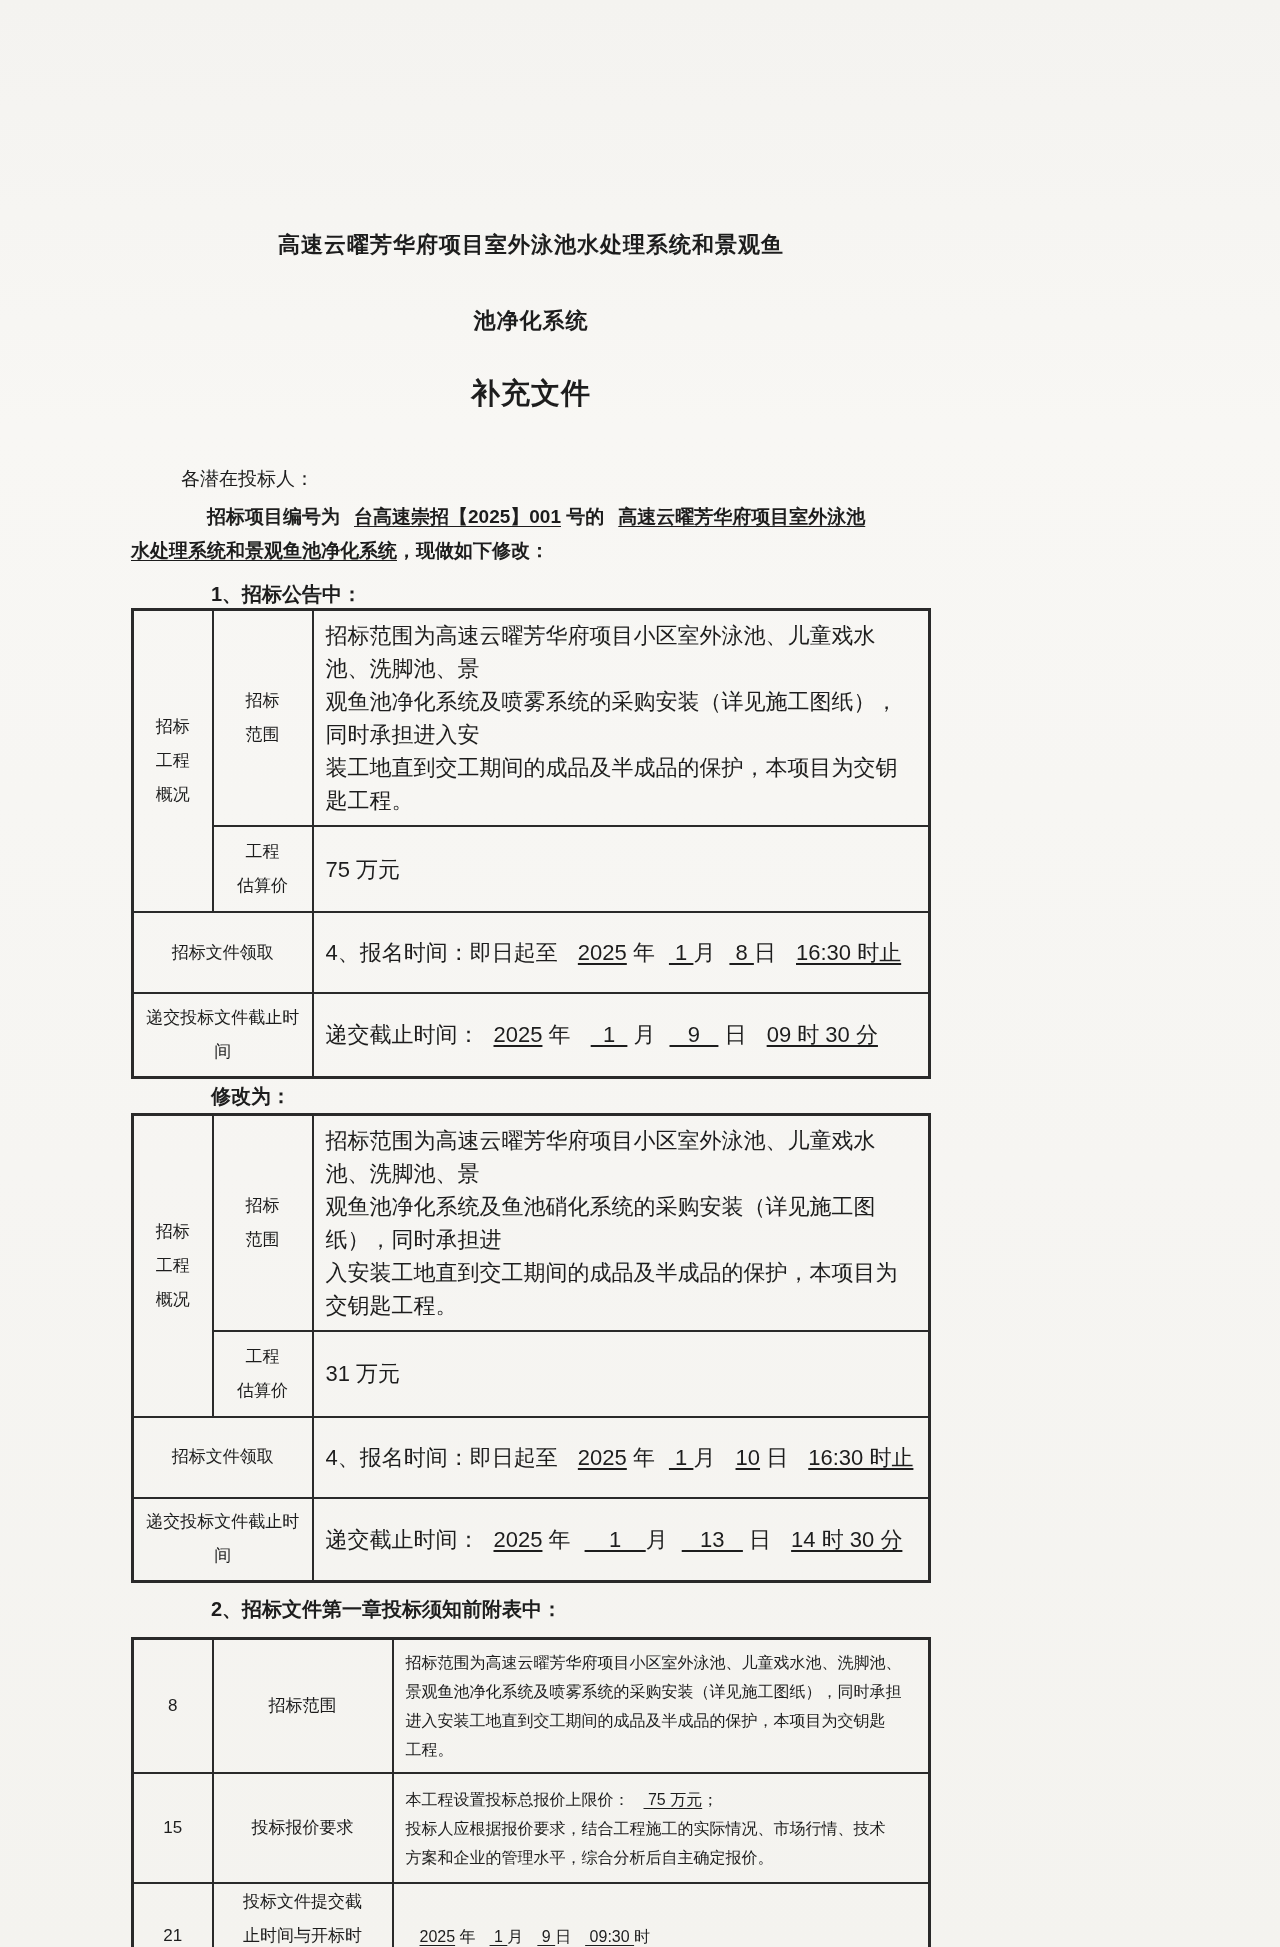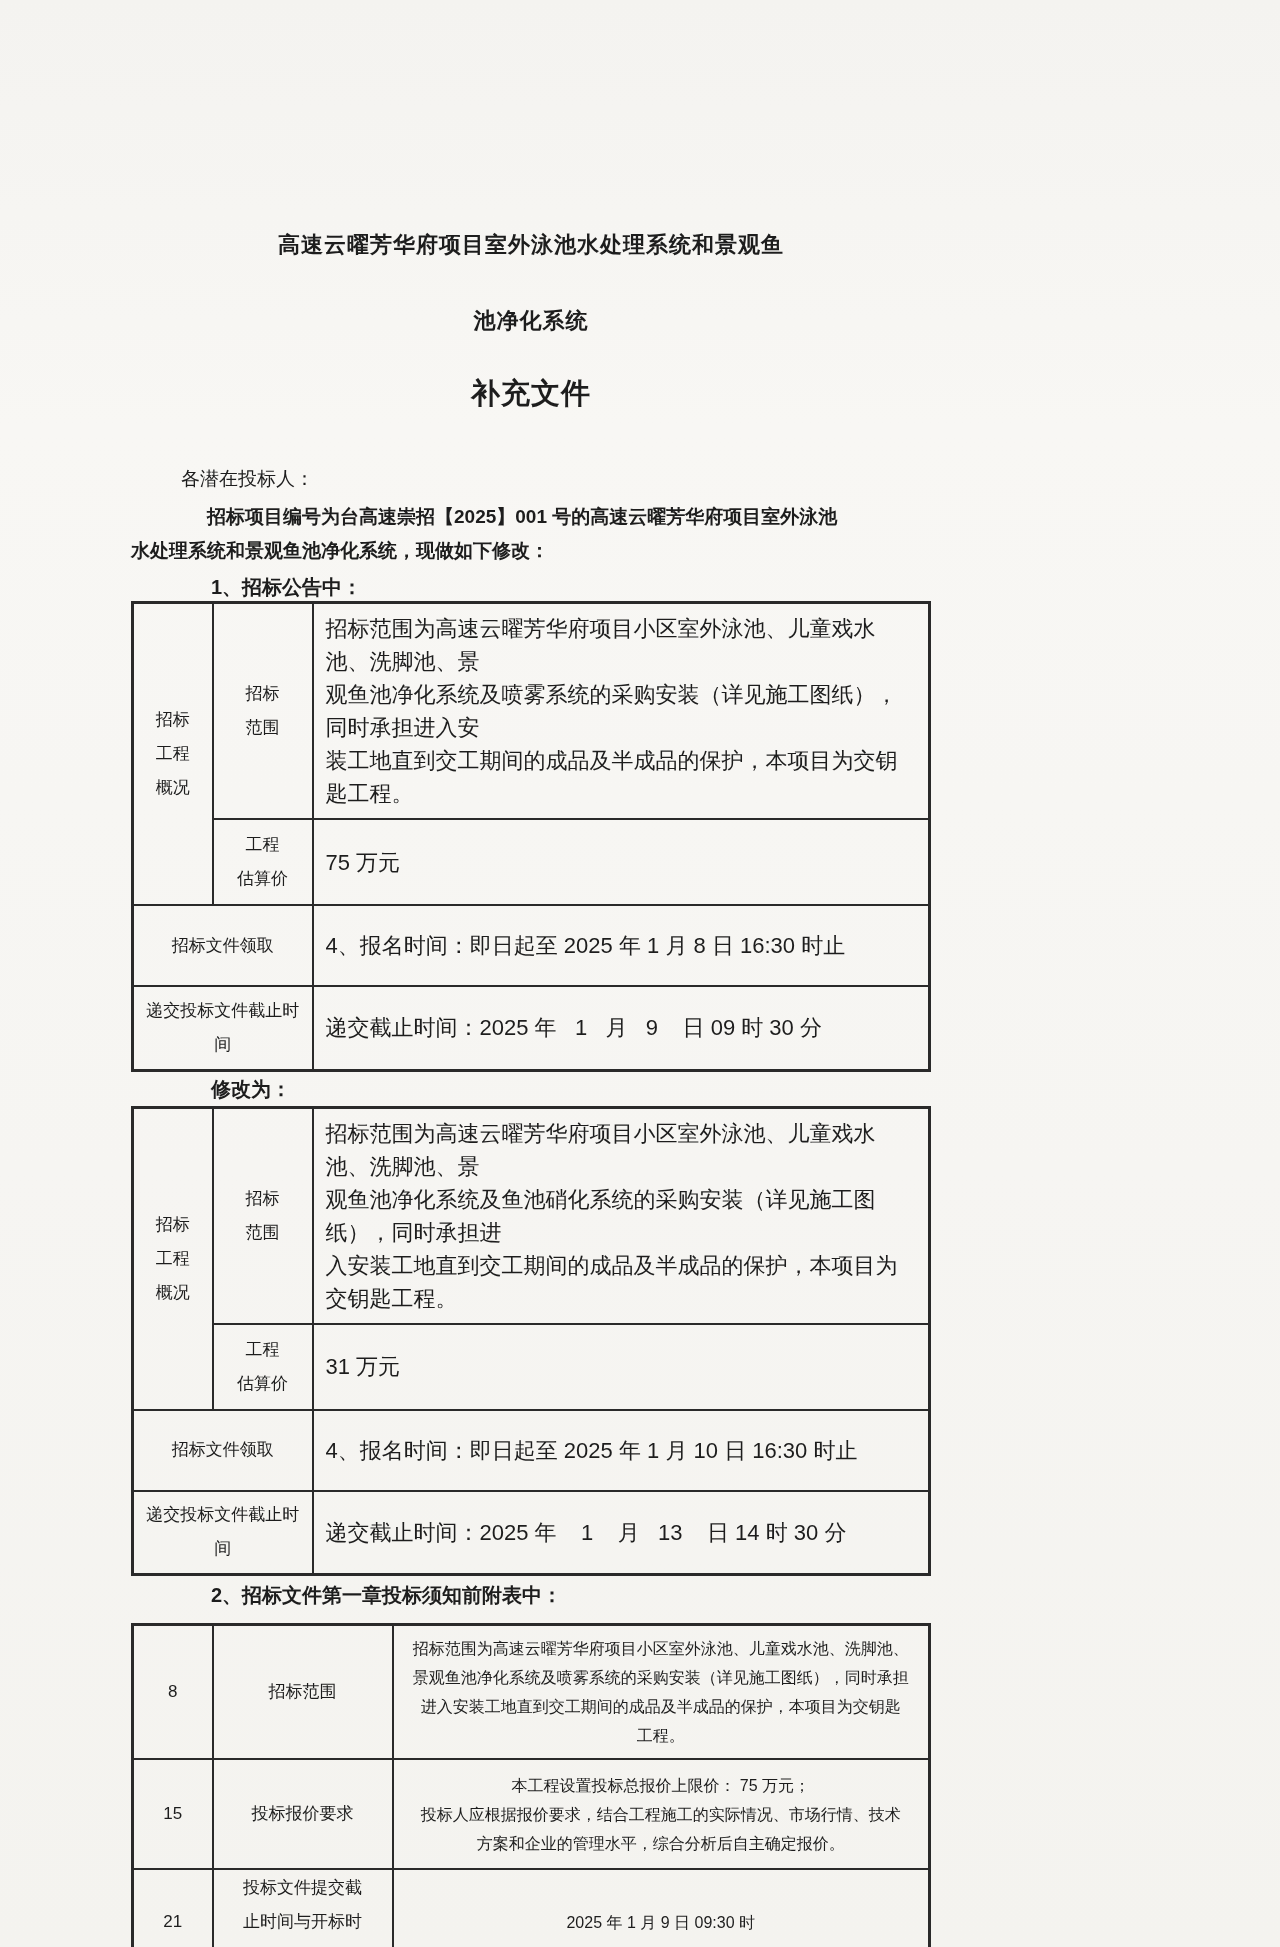--- a/index.html
+++ b/index.html
@@ -21,48 +21,48 @@
   .title-l2{margin-top:30px;}
   .subtitle{
     font-size:29px;line-height:42px;font-weight:bold;
     text-align:center;letter-spacing:1px;margin-top:28px;
   }
   .salutation{font-size:19px;line-height:30px;font-weight:normal;margin-top:50px;padding-left:50px;}
   .intro{
     font-size:19px;line-height:34px;margin-top:6px;
     text-indent:76px;white-space:pre-wrap;font-weight:bold;
   }
-  .h-sec{font-size:20px;line-height:28px;font-weight:bold;padding-left:80px;margin-top:5px;}
+  .h-sec{font-size:20px;line-height:28px;font-weight:bold;padding-left:80px;margin-top:12px;}
   .h-sec2{}
   .modify{font-size:20px;line-height:26px;font-weight:bold;margin:4px 0;}
   .m1{padding-left:80px;}
   .m2{padding-left:45px;margin-top:10px;}
   table.tbl{border-collapse:collapse;width:800px;table-layout:fixed;background:transparent;}
   table.tbl{border:3px solid #2a2a2a;}
   table.tbl td{border:2px solid #2a2a2a;}
   td.lab{
     text-align:center;vertical-align:middle;
     font-size:17px;line-height:2.0;white-space:pre-line;
   }
   td.con{
     vertical-align:middle;text-align:left;
     font-size:22px;line-height:33px;
     padding:8px 12px;white-space:pre-wrap;
   }
-  .t3 td.con{font-size:16px;line-height:29px;text-align:center;}
+  .t3 td.con{font-size:16px;line-height:29px;}
   .t3 td.lab{font-size:17px;}
   .t12 tr.r1{height:108px;}
   .t12 tr.r2{height:86px;}
   .t12 tr.r3{height:81px;}
   .t12 tr.r4{height:84px;}
   .tb2 tr.r1{height:110px;}
   .t3 tr.r1{height:124px;}
   .t3 tr.r2{height:110px;}
   .t3 tr.r3{height:96px;}
-  .u{text-underline-offset:3px;}
+  .u{text-decoration:underline;text-underline-offset:3px;padding-left:14px;}
   .pad-est{padding-left:22px;}
 </style>
 </head>
 <body>
 
 <div class="page">
   <div class="content">
 
     <h1 class="title">高速云曜芳华府项目室外泳池水处理系统和景观鱼</h1>
     <h1 class="title title-l2">池净化系统</h1>

